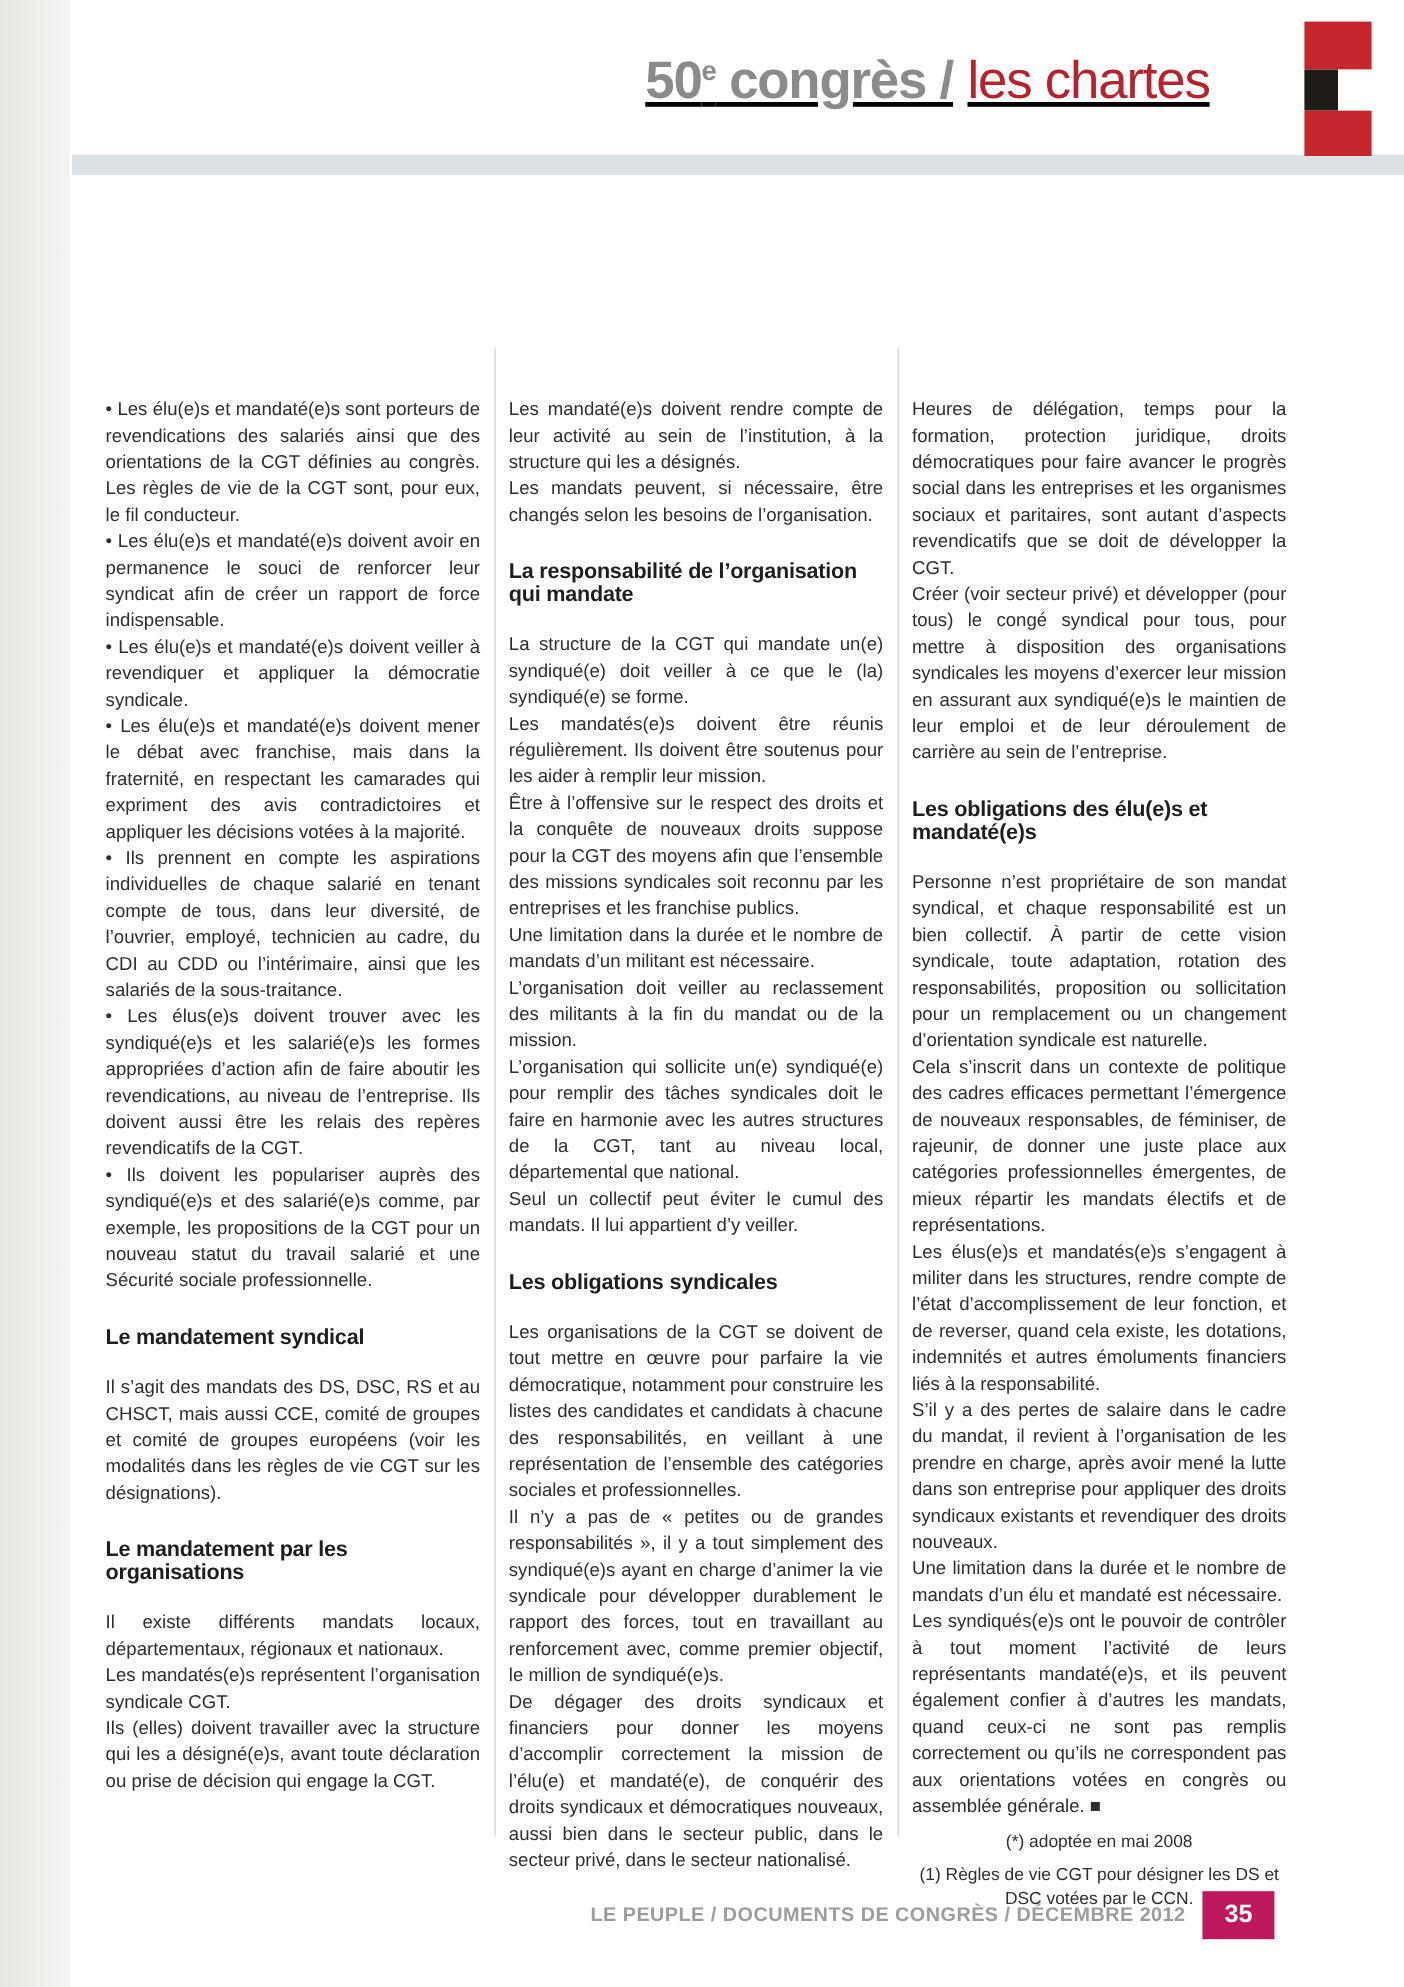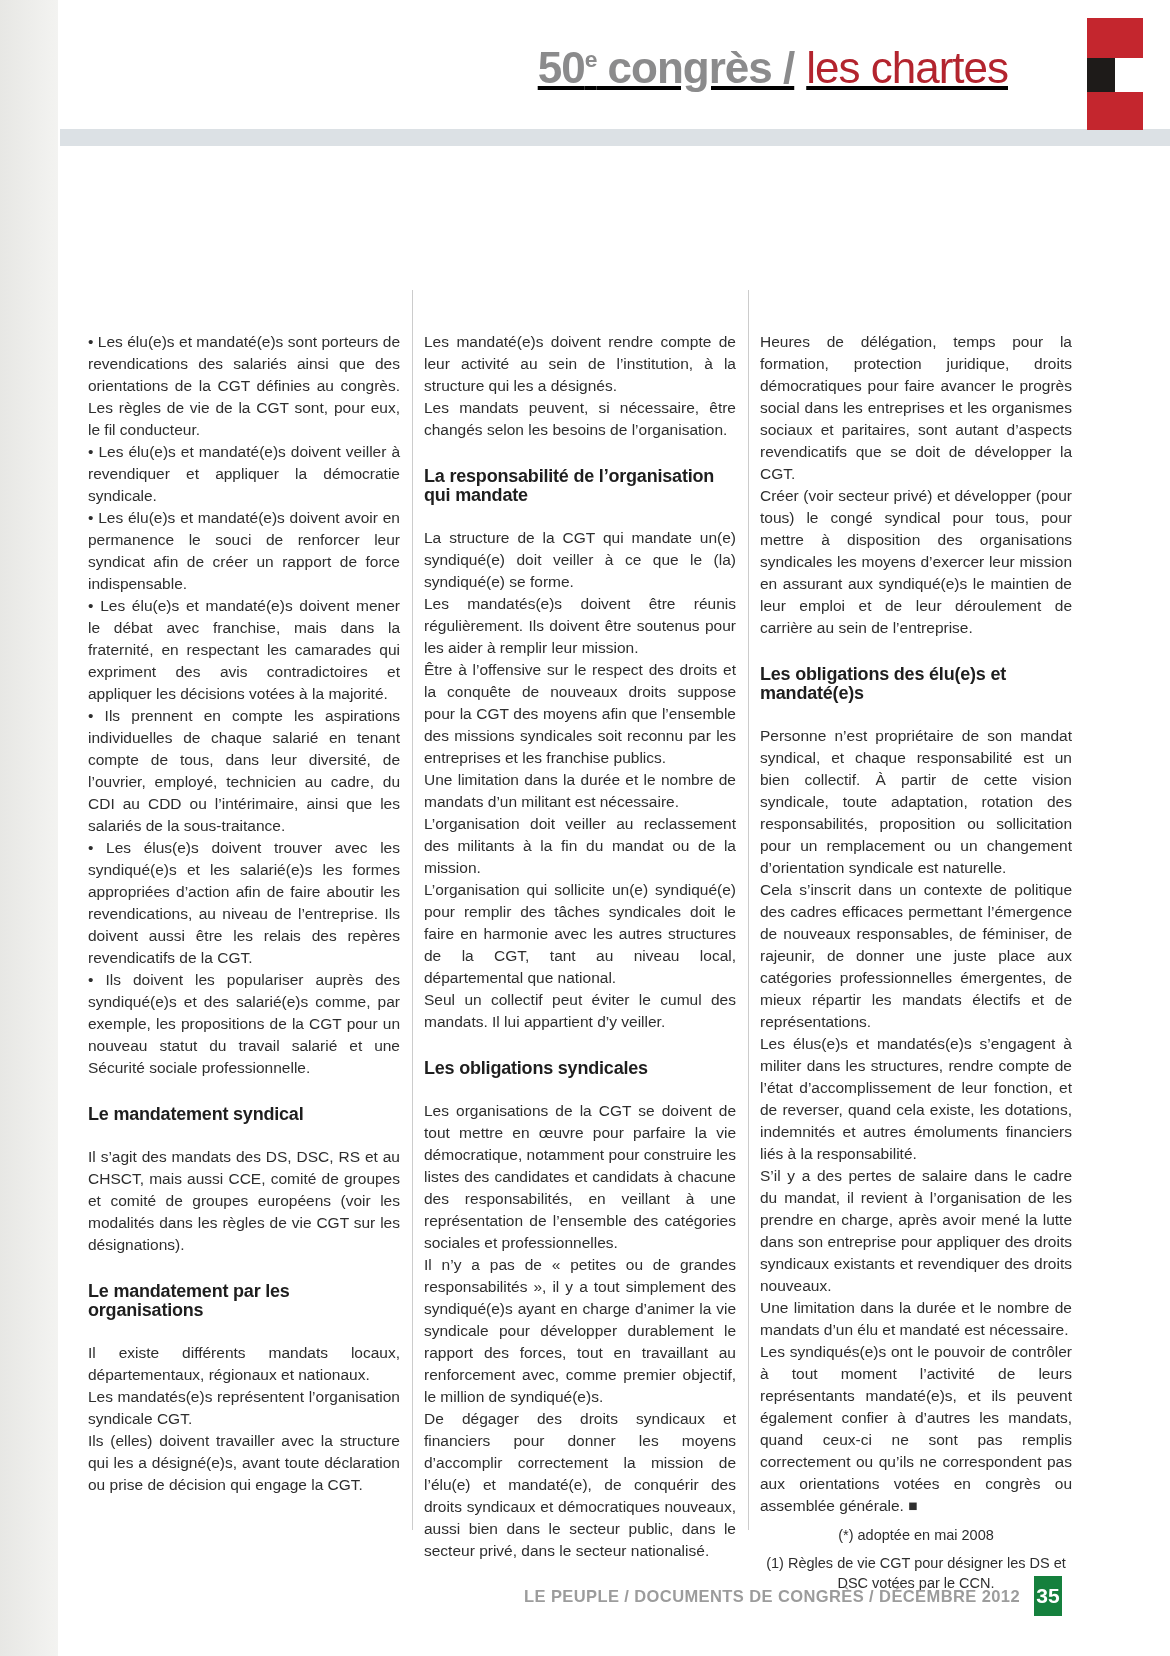--- a/index.html
+++ b/index.html
@@ -45,21 +45,21 @@
   }
   
   .footer{
     position:absolute;top:1576px;right:108px;height:40px;
     display:flex;align-items:center;gap:14px;
   }
   .footer-text{
     color:#9c9c9c;font-weight:700;font-size:16.5px;letter-spacing:0.4px;white-space:nowrap;
   }
   .page-badge{
-    width:28px;height:40px;background:#15803d;color:#ffffff;
+    width:60px;height:40px;background:#be185d;color:#ffffff;
     font-weight:700;font-size:21px;display:flex;align-items:center;justify-content:center;
   }
 </style>
 </head>
 <body>
 
 <div class="page">
 
   <div class="left-edge"></div>
 
@@ -76,22 +76,22 @@
     </div>
   </header>
 
   <div class="col-divider divider-1"></div>
   <div class="col-divider divider-2"></div>
 
   <main class="columns">
 
     <section class="col">
       <p class="para">• Les élu(e)s et mandaté(e)s sont porteurs de revendications des salariés ainsi que des orientations de la CGT définies au congrès. Les règles de vie de la CGT sont, pour eux, le fil conducteur.</p>
+      <p class="para">• Les élu(e)s et mandaté(e)s doivent avoir en permanence le souci de renforcer leur syndicat afin de créer un rapport de force indispensable.</p>
       <p class="para">• Les élu(e)s et mandaté(e)s doivent veiller à revendiquer et appliquer la démocratie syndicale.</p>
-      <p class="para">• Les élu(e)s et mandaté(e)s doivent avoir en permanence le souci de renforcer leur syndicat afin de créer un rapport de force indispensable.</p>
       <p class="para">• Les élu(e)s et mandaté(e)s doivent mener le débat avec franchise, mais dans la fraternité, en respectant les camarades qui expriment des avis contradictoires et appliquer les décisions votées à la majorité.</p>
       <p class="para">• Ils prennent en compte les aspirations individuelles de chaque salarié en tenant compte de tous, dans leur diversité, de l’ouvrier, employé, technicien au cadre, du CDI au CDD ou l’intérimaire, ainsi que les salariés de la sous-traitance.</p>
       <p class="para">• Les élus(e)s doivent trouver avec les syndiqué(e)s et les salarié(e)s les formes appropriées d’action afin de faire aboutir les revendications, au niveau de l’entreprise. Ils doivent aussi être les relais des repères revendicatifs de la CGT.</p>
       <p class="para">• Ils doivent les populariser auprès des syndiqué(e)s et des salarié(e)s comme, par exemple, les propositions de la CGT pour un nouveau statut du travail salarié et une Sécurité sociale professionnelle.</p>
       <h2 class="subhead">Le mandatement syndical</h2>
       <p class="para">Il s’agit des mandats des DS, DSC, RS et au CHSCT, mais aussi CCE, comité de groupes et comité de groupes européens (voir les modalités dans les règles de vie CGT sur les désignations).</p>
       <h2 class="subhead">Le mandatement par les organisations</h2>
       <p class="para">Il existe différents mandats locaux, départementaux, régionaux et nationaux.</p>
       <p class="para">Les mandatés(e)s représentent l’organisation syndicale CGT.</p>
       <p class="para">Ils (elles) doivent travailler avec la structure qui les a désigné(e)s, avant toute déclaration ou prise de décision qui engage la CGT.</p>

